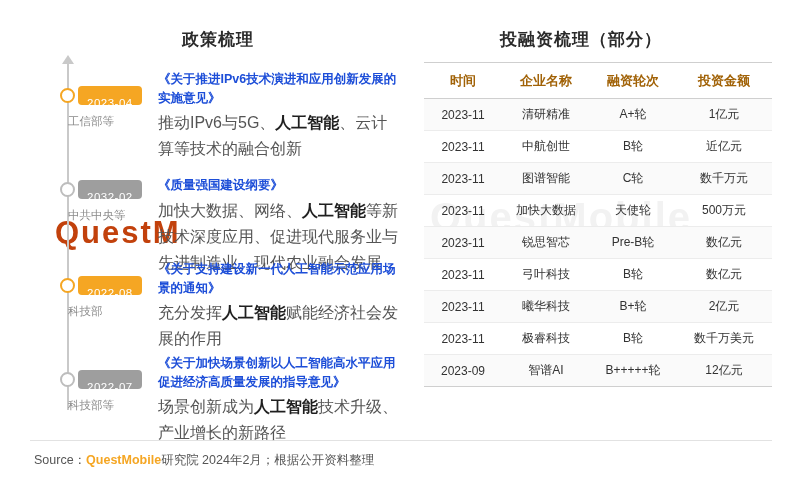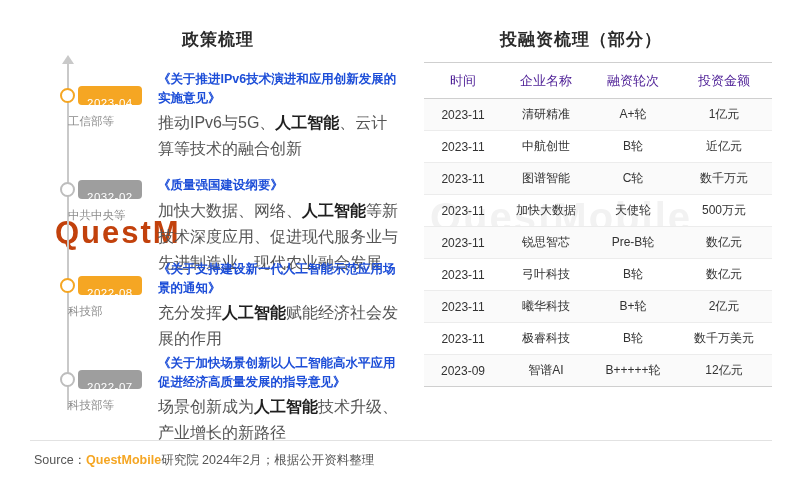--- a/index.html
+++ b/index.html
@@ -133,22 +133,22 @@
   th, td {
     text-align: center;
     font-size: 12px;
     color: #333;
     padding: 0;
     height: 32px;
     border: none;
   }
   thead th {
     font-size: 13px;
-    font-weight: normal;
-    color: #4c1d95;
+    font-weight: bold;
+    color: #a16207;
     height: 36px;
     border-top: 1.5px solid #cfcfcf;
     border-bottom: 1.5px solid #cfcfcf;
     background: transparent;
   }
   tbody tr td { border-bottom: 1px solid #ececec; }
   tbody tr.alt td { background: #fafafa; }
   tbody tr:last-child td { border-bottom: 1.5px solid #cfcfcf; }
 
   

